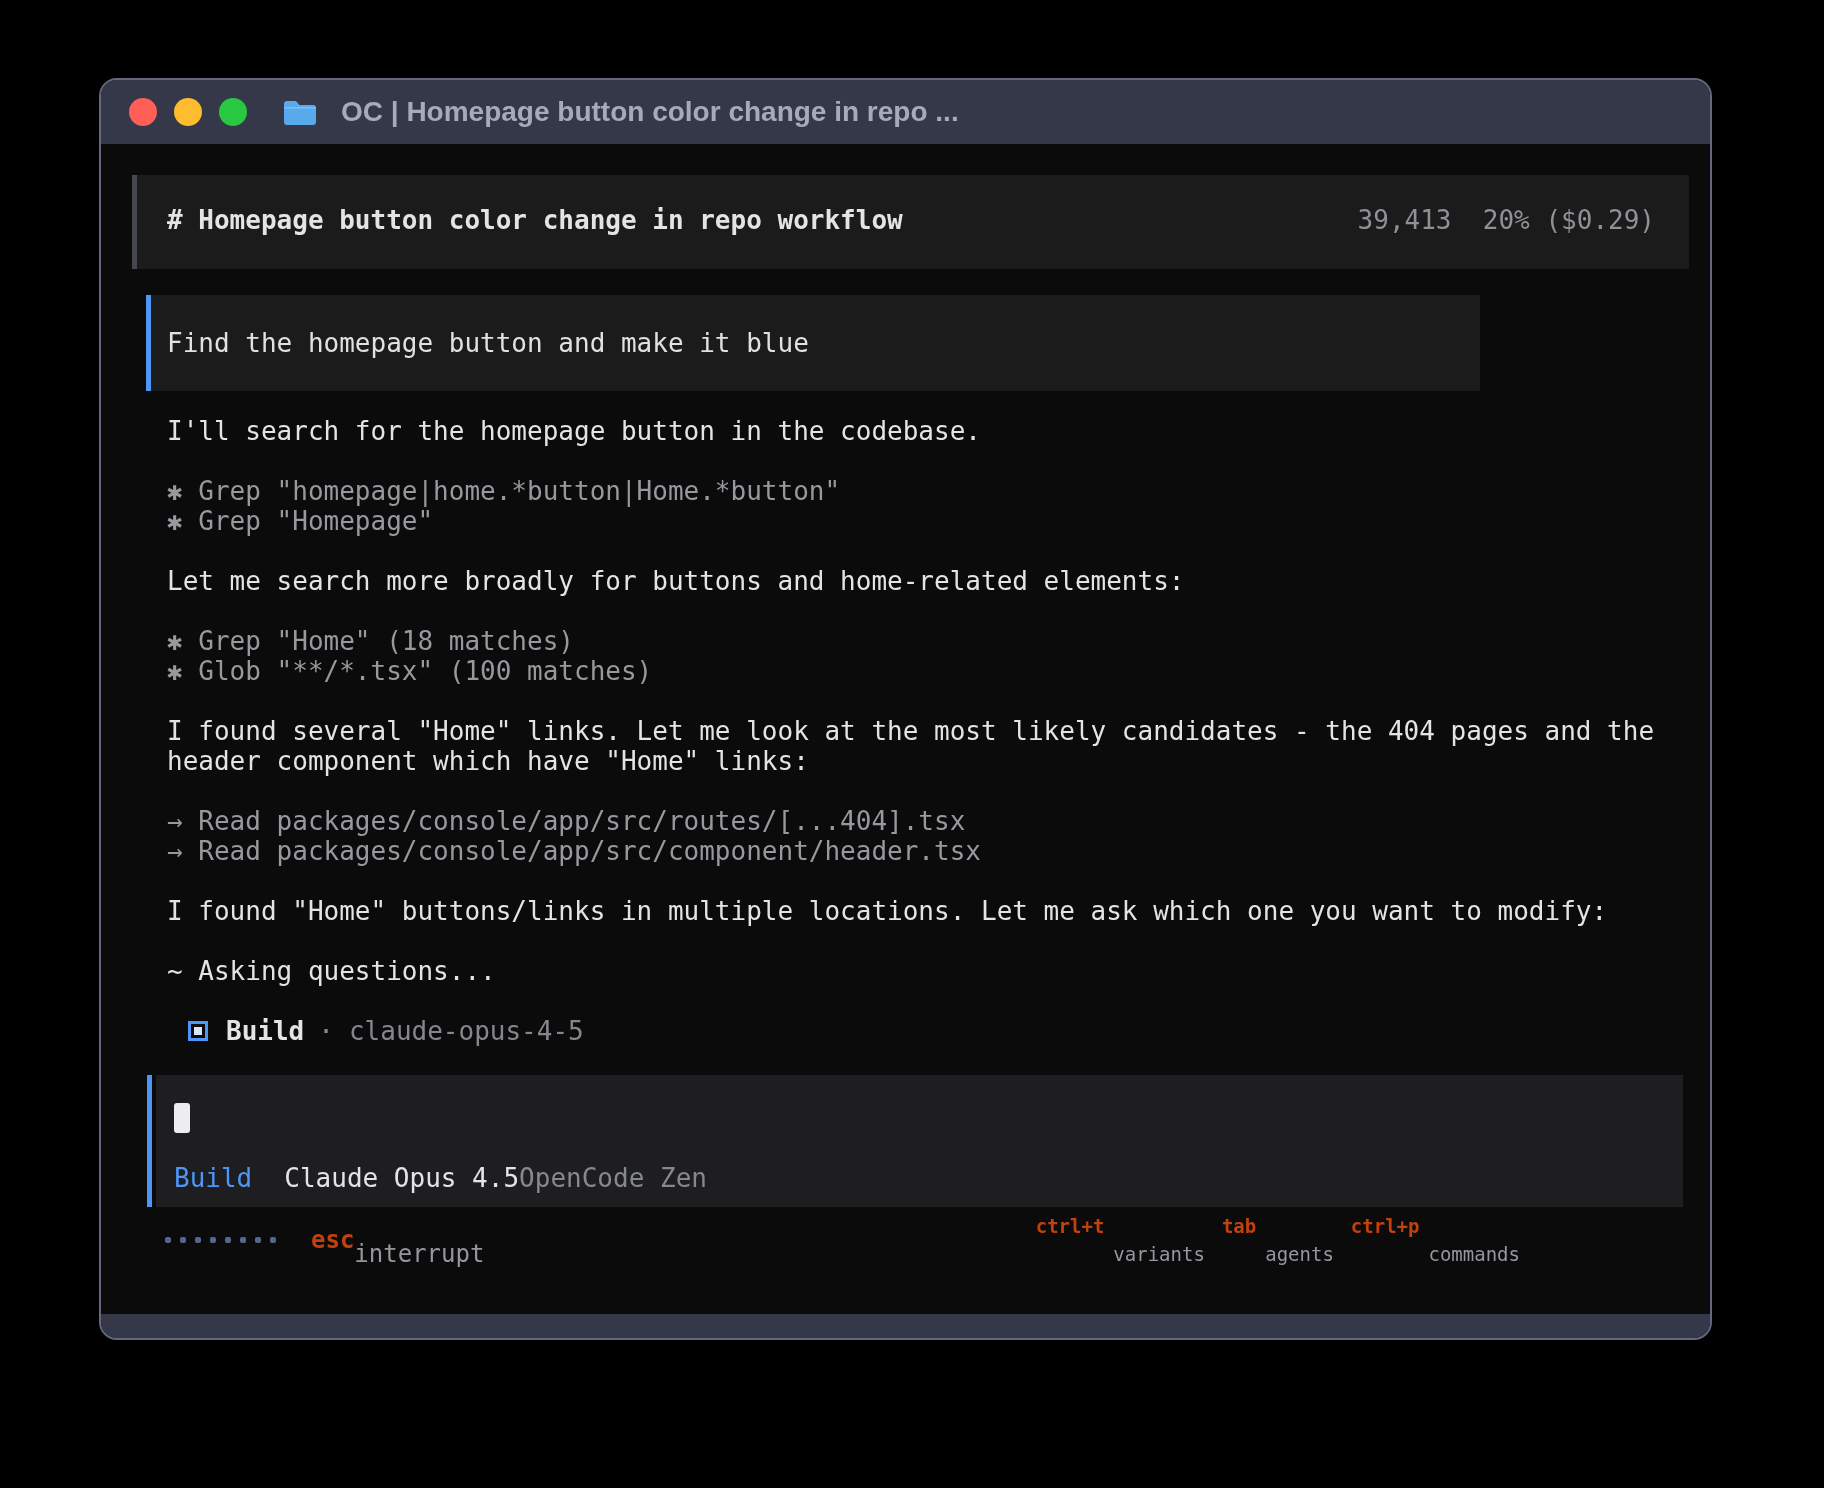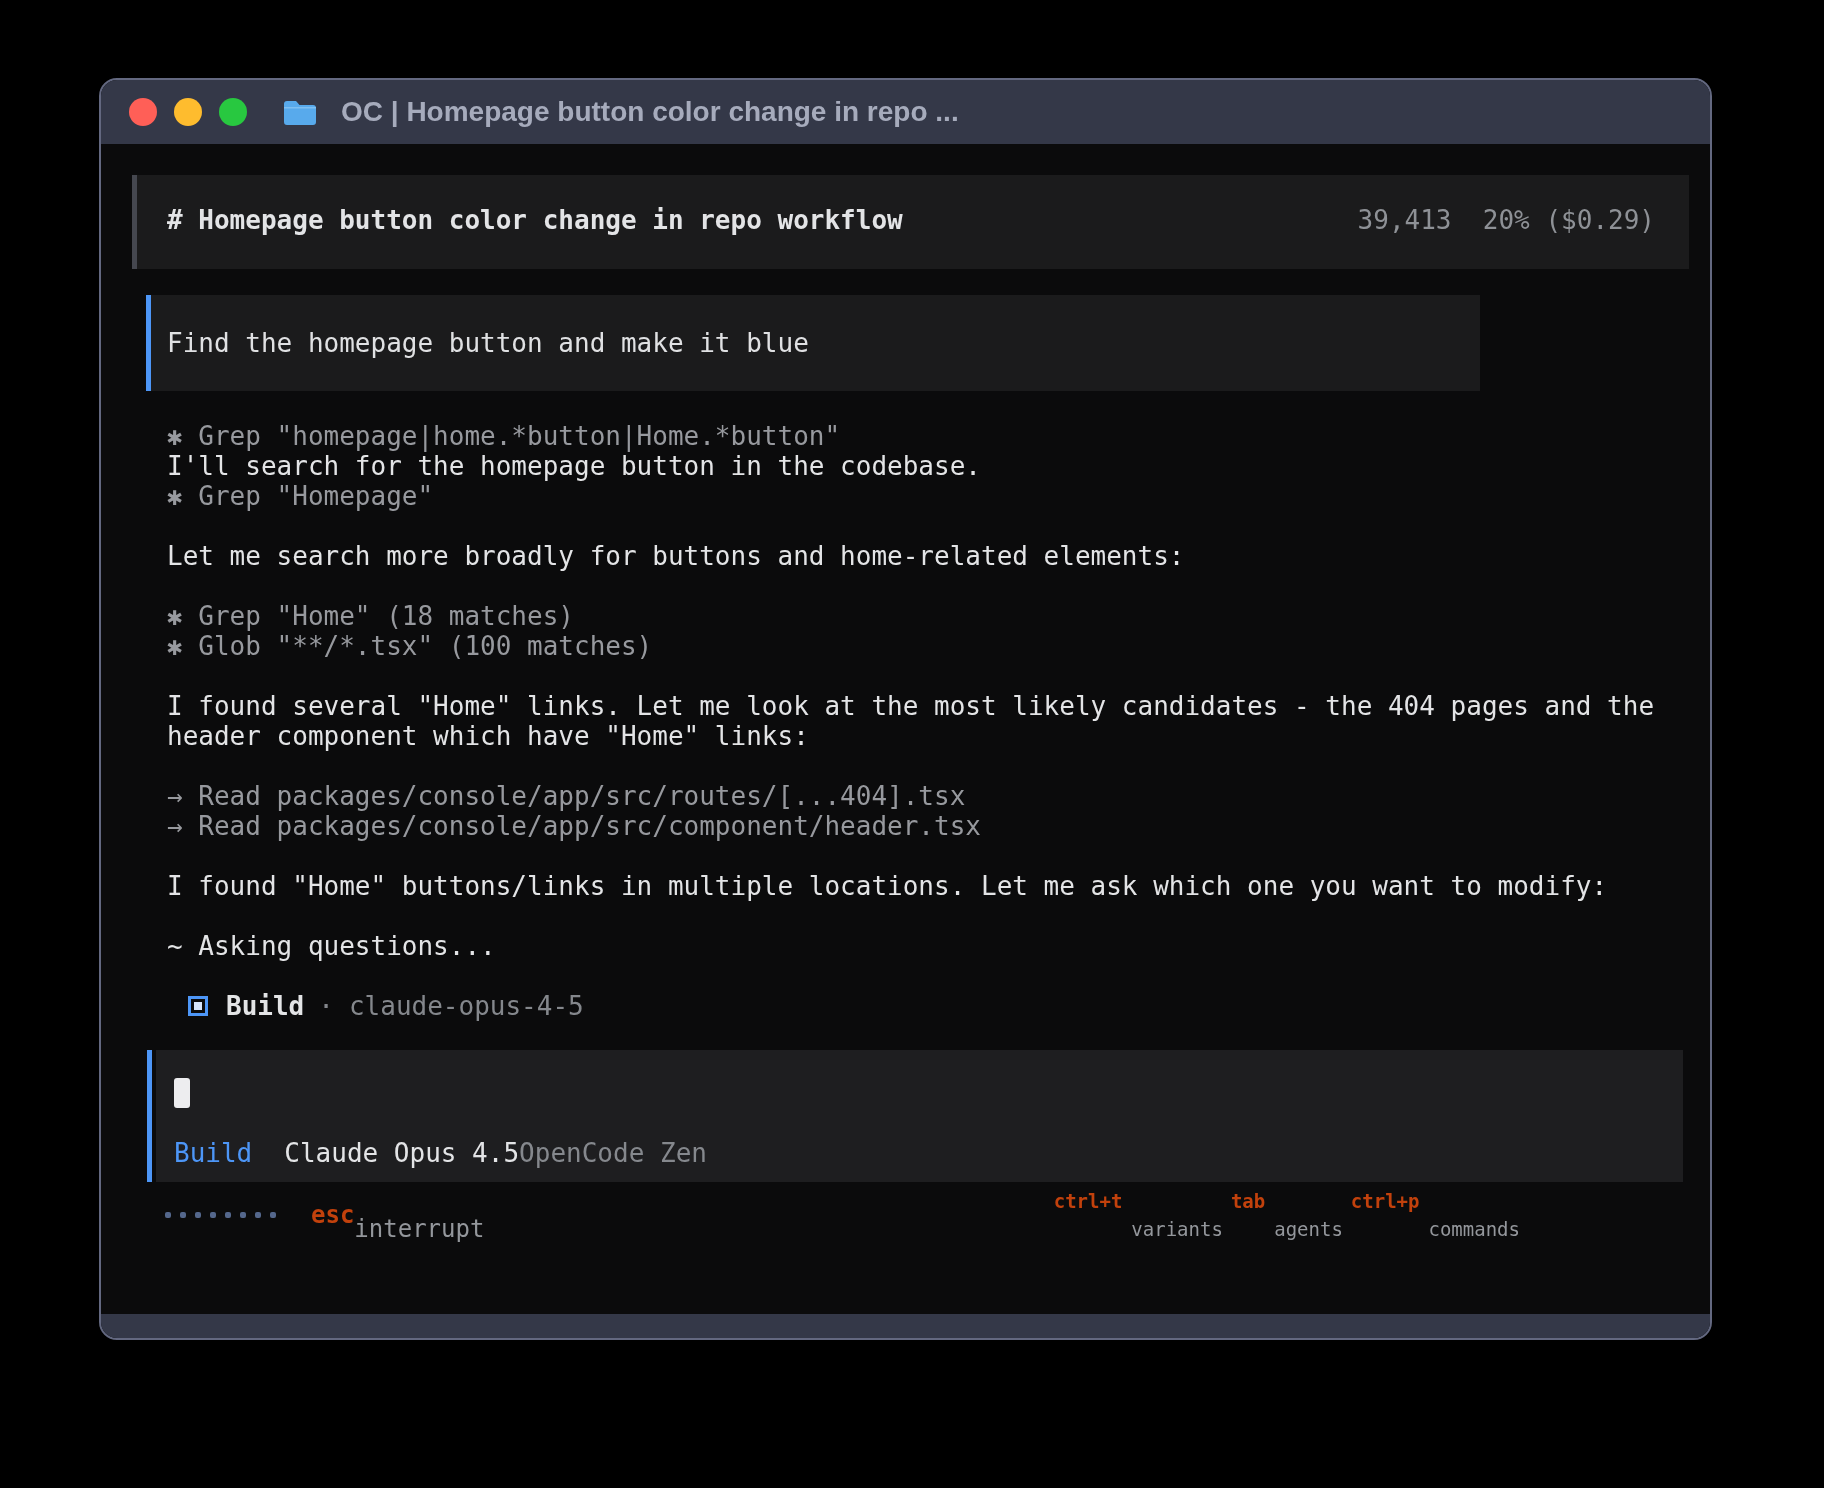--- a/index.html
+++ b/index.html
@@ -65,21 +65,21 @@
   .m-provider { color:#85888d; }
 
   
   .statusbar { margin-top:18px; height:30px; display:flex; align-items:center;
                justify-content:space-between; padding:0 169px 0 33px; }
   .sb-left { display:flex; align-items:center; font-size:24px; }
   .dots { display:flex; gap:9px; margin-right:35px; }
   .dots i { width:6px; height:6px; border-radius:2px; background:#54678c; display:block; }
   .key { font-weight:bold; color:#c2410c; white-space:pre;text-align:center; }
   .lbl { color:#94979c; white-space:pre;margin-top:28px; }
-  .sb-right { display:flex; align-items:center; font-size:19px; gap:8px; }
+  .sb-right { display:flex; align-items:center; font-size:19px; gap:17px; }
   .hint { display:flex; gap:9px; }
 
   .footer-strip { position:absolute; left:0; right:0; bottom:0; height:24px;
                   background:#343848; }
 </style>
 </head>
 <body>
 
 <div class="window">
 
@@ -103,22 +103,22 @@
     <div class="session-header">
       <span class="session-title"># Homepage button color change in repo workflow</span>
       <span class="session-stats">39,413  20% ($0.29)</span>
     </div>
 
     <div class="user-msg">
       <span class="txt">Find the homepage button and make it blue</span>
     </div>
 
     <div class="transcript">
+      <div class="line">I'll search for the homepage button in the codebase.</div>
       <div class="line muted gap">✱ Grep "homepage|home.*button|Home.*button"</div>
-      <div class="line">I'll search for the homepage button in the codebase.</div>
       <div class="line muted">✱ Grep "Homepage"</div>
       <div class="line gap">Let me search more broadly for buttons and home-related elements:</div>
       <div class="line muted gap">✱ Grep "Home" (18 matches)</div>
       <div class="line muted">✱ Glob "**/*.tsx" (100 matches)</div>
       <div class="line gap">I found several "Home" links. Let me look at the most likely candidates - the 404 pages and the</div>
       <div class="line">header component which have "Home" links:</div>
       <div class="line muted gap">→ Read packages/console/app/src/routes/[...404].tsx</div>
       <div class="line muted">→ Read packages/console/app/src/component/header.tsx</div>
       <div class="line gap">I found "Home" buttons/links in multiple locations. Let me ask which one you want to modify:</div>
       <div class="line gap">~ Asking questions...</div>

